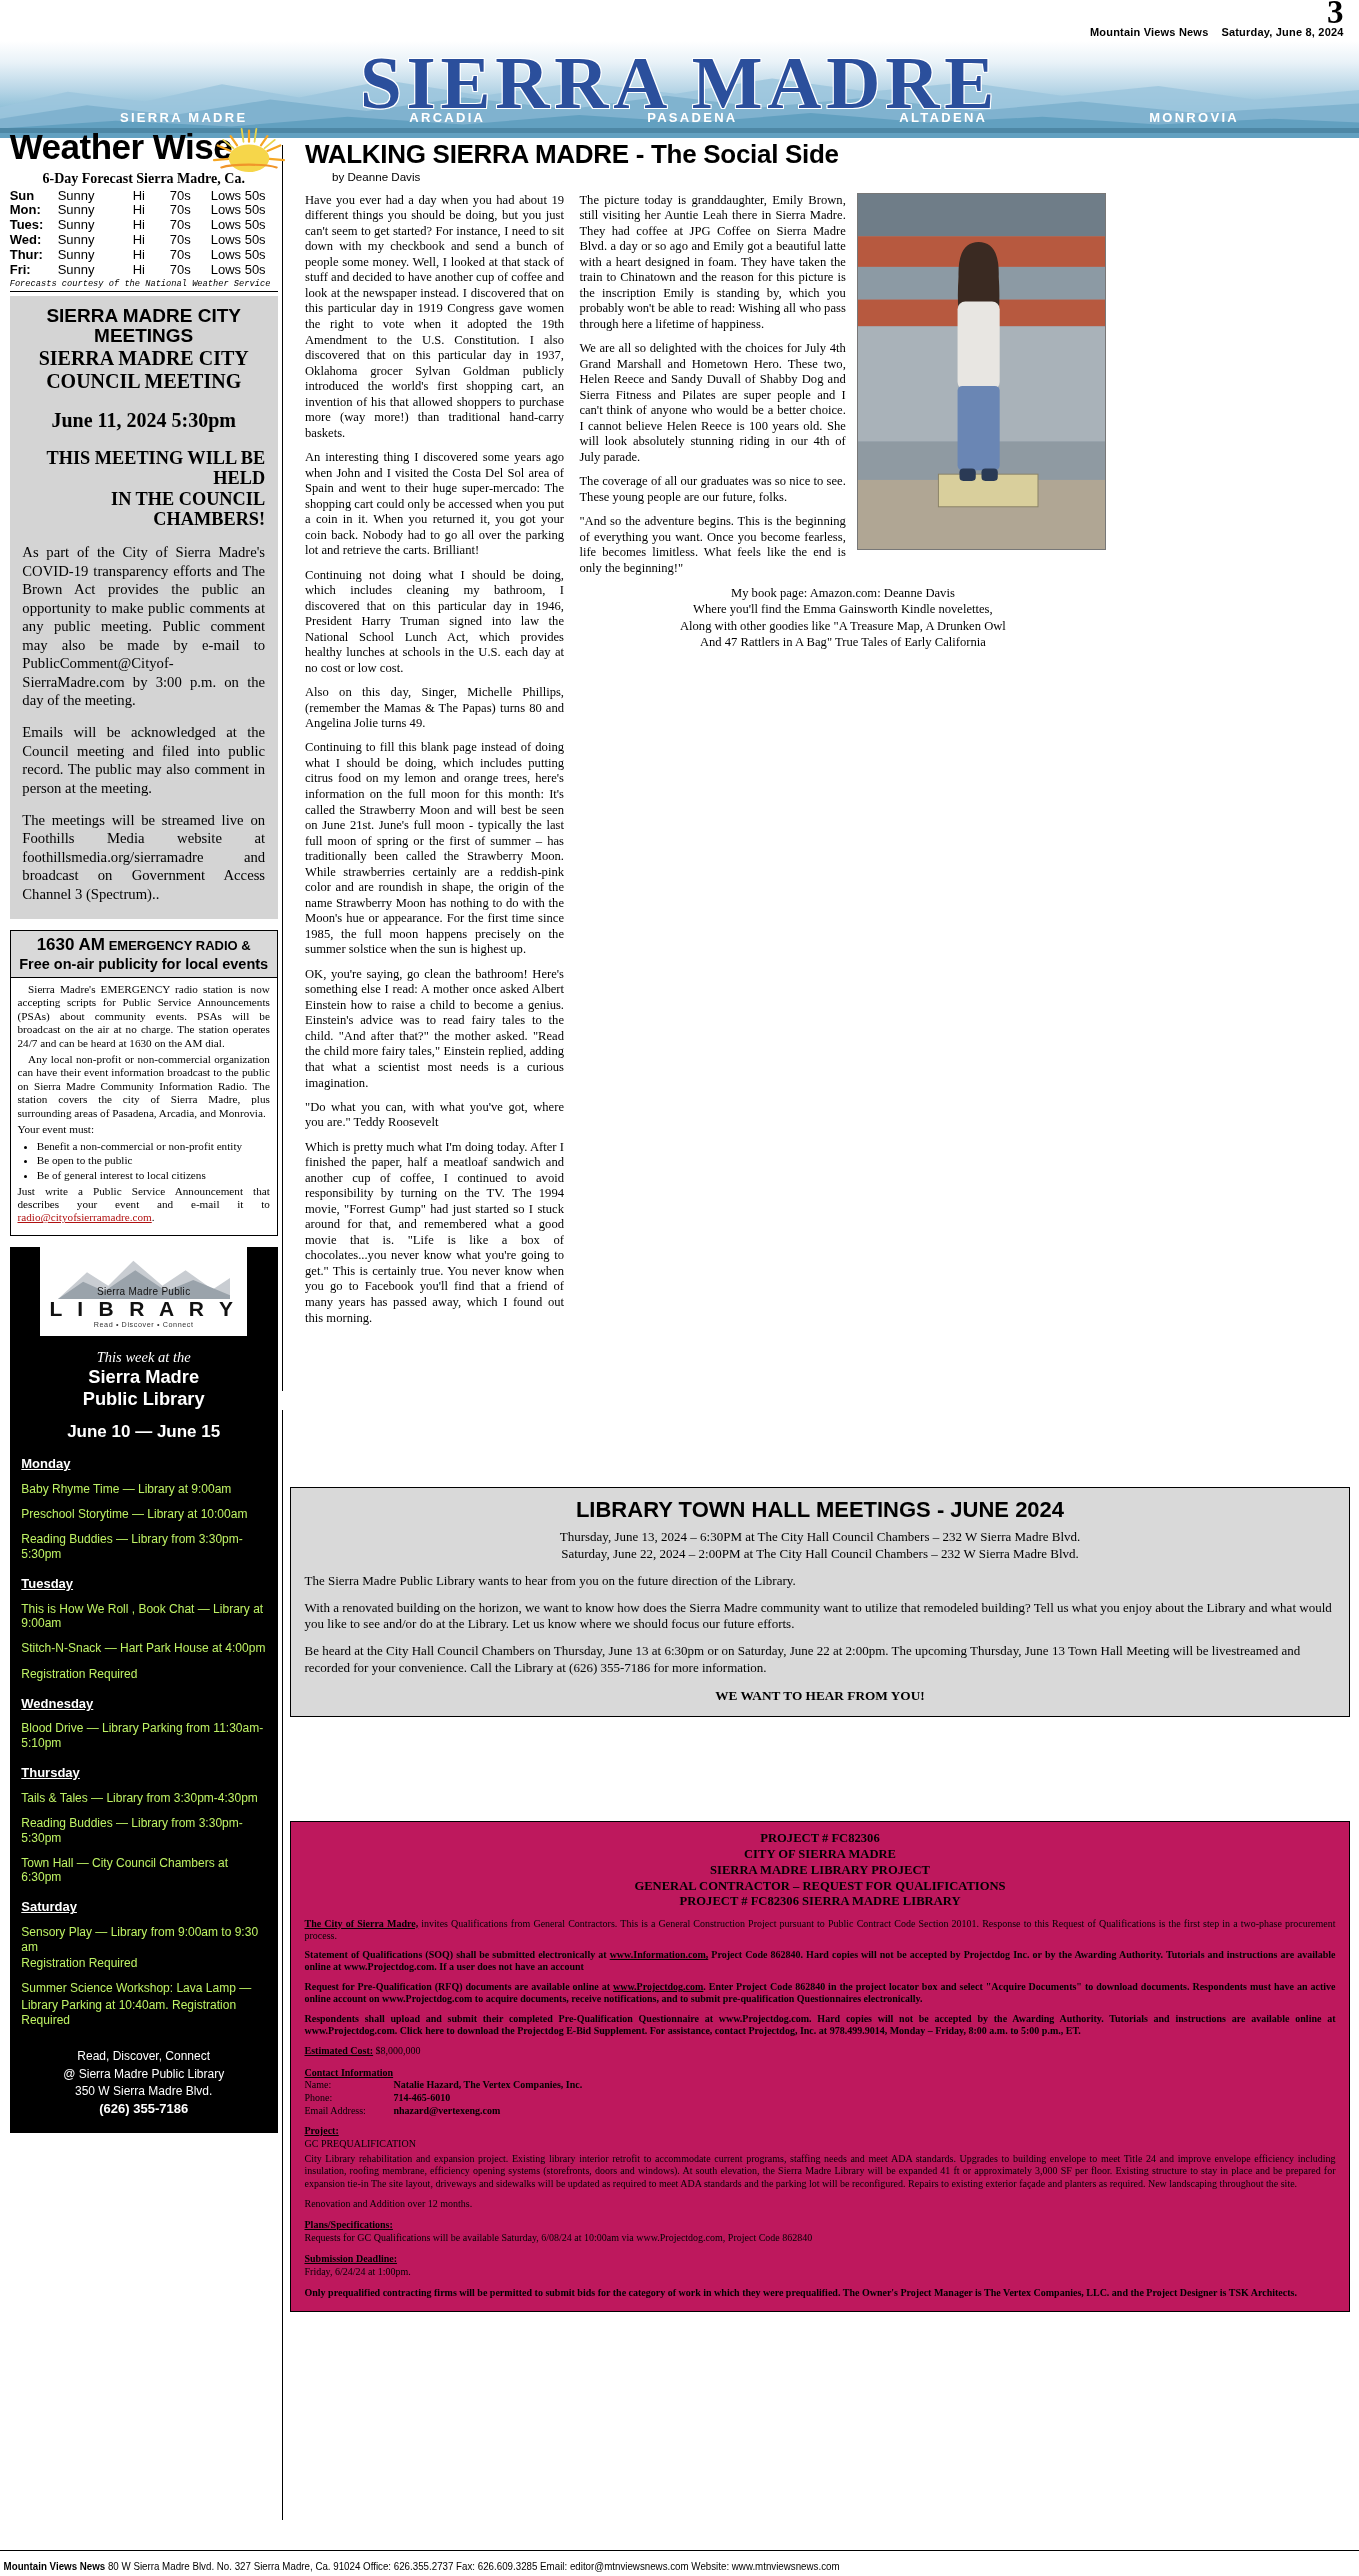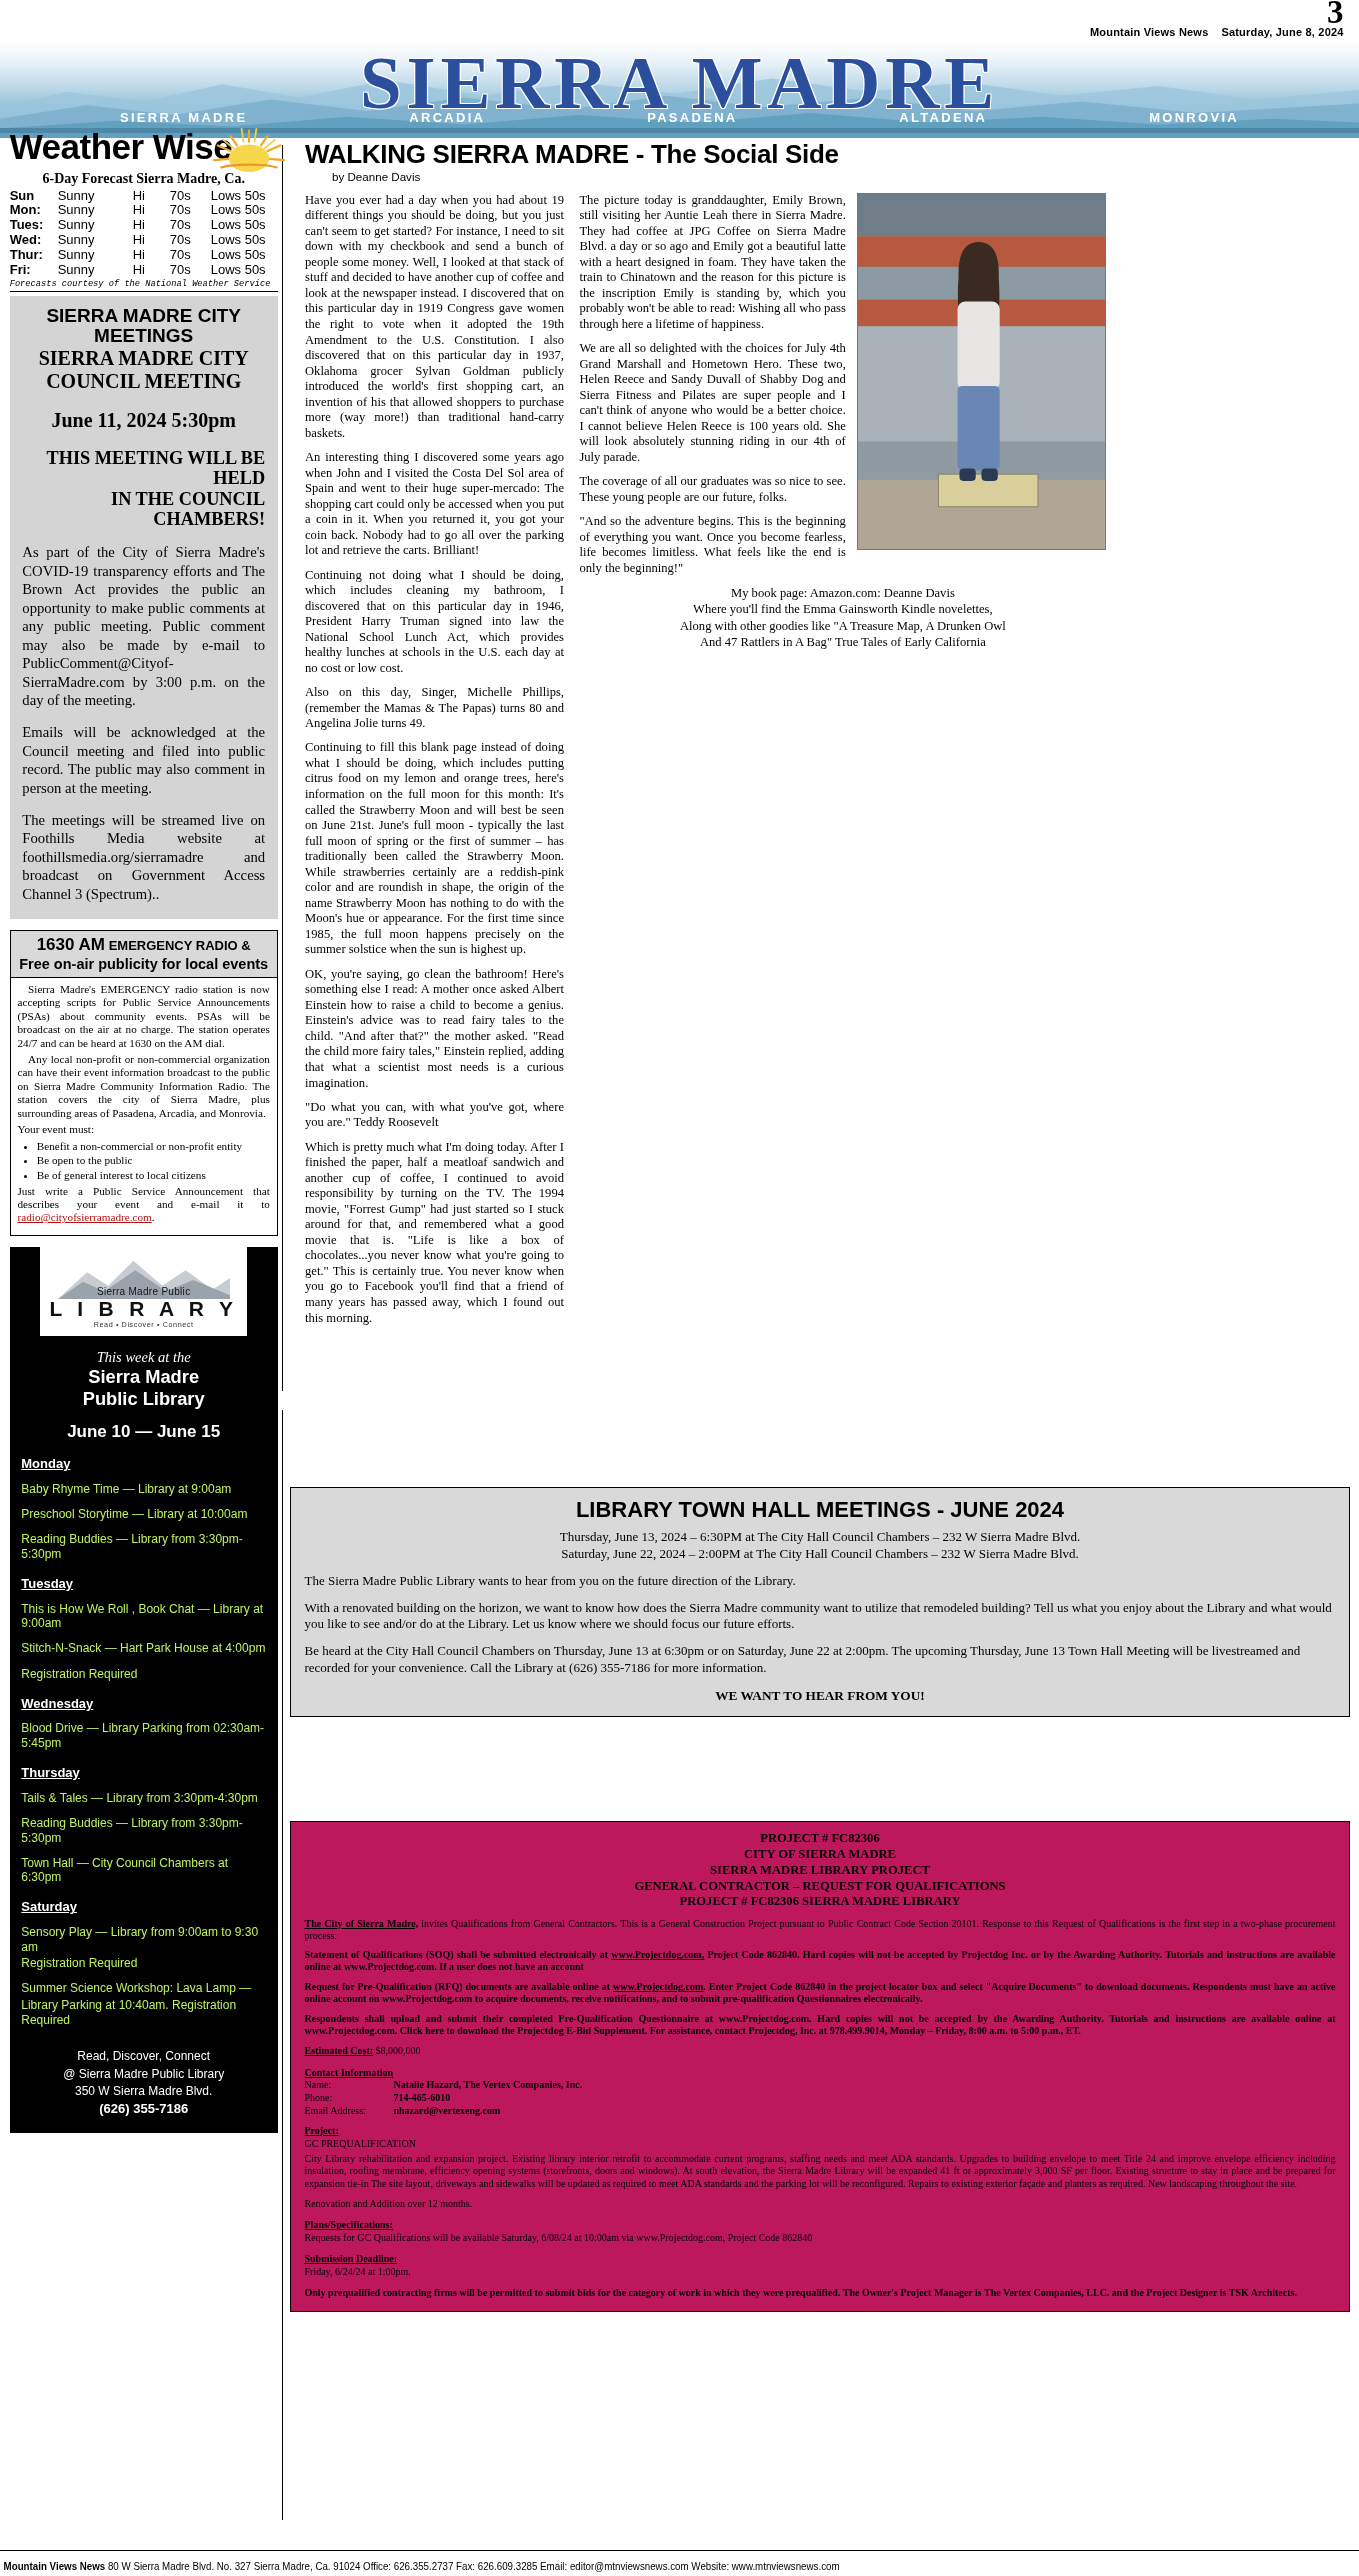--- a/index.html
+++ b/index.html
@@ -429,21 +429,21 @@
       <div class="lib-ev">Baby Rhyme Time — Library at 9:00am</div>
       <div class="lib-ev">Preschool Storytime — Library at 10:00am</div>
       <div class="lib-ev">Reading Buddies — Library from 3:30pm-5:30pm</div>
 
       <div class="lib-day">Tuesday</div>
       <div class="lib-ev">This is How We Roll , Book Chat — Library at 9:00am</div>
       <div class="lib-ev">Stitch-N-Snack — Hart Park House at 4:00pm</div>
       <div class="lib-ev">Registration Required</div>
 
       <div class="lib-day">Wednesday</div>
-      <div class="lib-ev">Blood Drive — Library Parking from 02:30am-5:45pm</div>
+      <div class="lib-ev">Blood Drive — Library Parking from 11:30am-5:10pm</div>
 
       <div class="lib-day">Thursday</div>
       <div class="lib-ev">Tails &amp; Tales — Library from 3:30pm-4:30pm</div>
       <div class="lib-ev">Reading Buddies — Library from 3:30pm-5:30pm</div>
       <div class="lib-ev">Town Hall — City Council Chambers at 6:30pm</div>
 
       <div class="lib-day">Saturday</div>
       <div class="lib-ev">Sensory Play — Library from 9:00am to 9:30 am</div>
       <div class="lib-ev" style="margin-top:1.9px">Registration Required</div>
       <div class="lib-ev">Summer Science Workshop: Lava Lamp —</div>
@@ -531,21 +531,21 @@
       <div class="pj-head">
         <div>PROJECT # FC82306</div>
         <div>CITY OF SIERRA MADRE</div>
         <div>SIERRA MADRE LIBRARY PROJECT</div>
         <div>GENERAL CONTRACTOR – REQUEST FOR QUALIFICATIONS</div>
         <div>PROJECT # FC82306 SIERRA MADRE LIBRARY</div>
       </div>
 
       <div class="pj-p"><b><u>The City of Sierra Madre,</u></b><span> invites Qualifications from General Contractors. This is a General Construction Project pursuant to Public Contract Code Section 20101. Response to this Request of Qualifications is the first step in a two-phase procurement process.</span></div>
 
-      <div class="pj-p"><b><span>Statement of Qualifications (SOQ) shall be submitted electronically at </span><u>www.Projectdog.com,</u><span> Project Code 862840. Hard copies will not be accepted by Projectdog Inc. or by the Awarding Authority. Tutorials and instructions are available online at www.Projectdog.com. If a user does not have an account</span></b></div>
+      <div class="pj-p"><b><span>Statement of Qualifications (SOQ) shall be submitted electronically at </span><u>www.Information.com,</u><span> Project Code 862840. Hard copies will not be accepted by Projectdog Inc. or by the Awarding Authority. Tutorials and instructions are available online at www.Projectdog.com. If a user does not have an account</span></b></div>
 
       <div class="pj-p"><b><span>Request for Pre-Qualification (RFQ) documents are available online at </span><u>www.Projectdog.com</u><span>. Enter Project Code 862840 in the project locator box and select "Acquire Documents" to download documents. Respondents must have an active online account on www.Projectdog.com to acquire documents, receive notifications, and to submit pre-qualification Questionnaires electronically.</span></b></div>
 
       <div class="pj-p"><b>Respondents shall upload and submit their completed Pre-Qualification Questionnaire at www.Projectdog.com. Hard copies will not be accepted by the Awarding Authority. Tutorials and instructions are available online at www.Projectdog.com. Click here to download the Projectdog E-Bid Supplement. For assistance, contact Projectdog, Inc. at 978.499.9014, Monday – Friday, 8:00 a.m. to 5:00 p.m., ET.</b></div>
 
       <div class="pj-plain" style="margin-top:8.7px;"><b><u>Estimated Cost:</u></b> <span>$8,000,000</span></div>
 
       <div class="pj-sub" style="text-decoration:underline">Contact Information</div>
       <div class="pj-tab">
         <div class="k">Name:</div>

